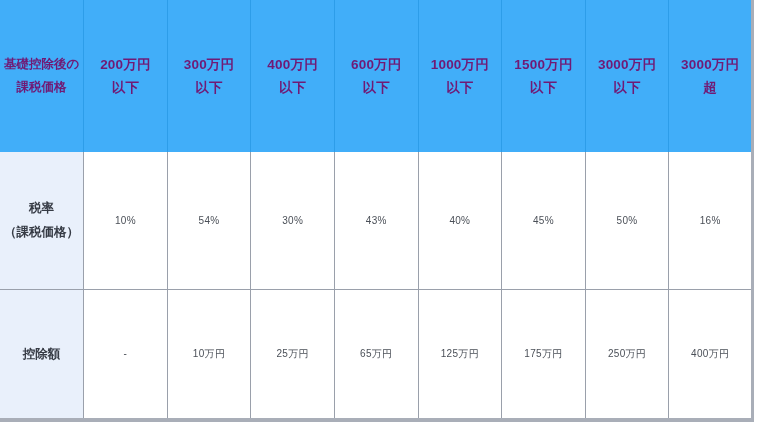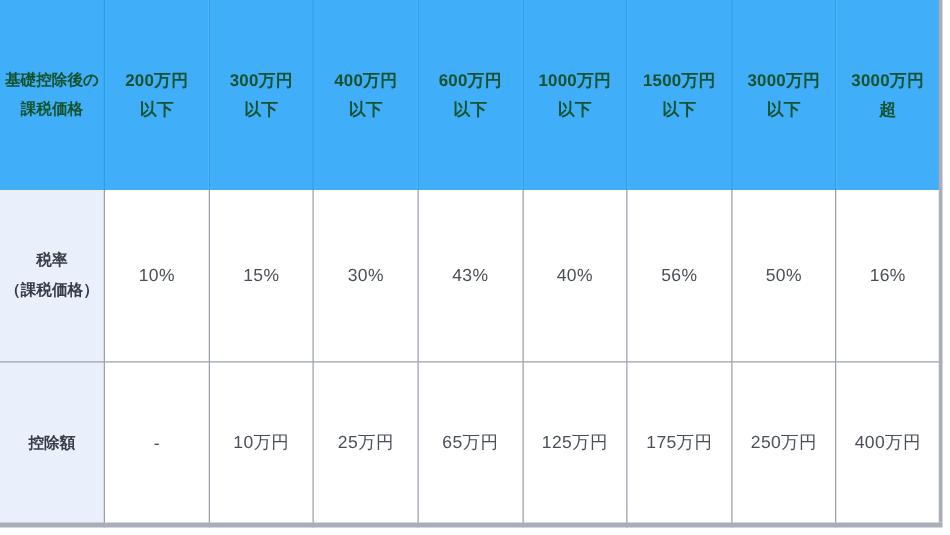--- a/index.html
+++ b/index.html
@@ -29,21 +29,21 @@
     border-right: 3px solid #a9aeb8;
     border-bottom: 4px solid #a9aeb8;
   }
 
   
   thead tr {
     height: 152px;
   }
   th.hdr {
     background: #41aef9;
-    color: #14532d;
+    color: #701a75;
     font-size: 13.5px;
     font-weight: bold;
     line-height: 1.72;
     text-align: center;
     vertical-align: middle;
     border-right: 1px solid #2d9de9;
     padding: 0;
     letter-spacing: 0.2px;
   }
   th.hdr:last-child {
@@ -84,21 +84,21 @@
     padding: 0;
   }
   td.rowlabel .l {
     display: block;
     white-space: nowrap;
   }
 
   td.cell {
     background: #ffffff;
     color: #4a4f57;
-    font-size: 14px;
+    font-size: 10px;
     font-weight: normal;
     text-align: center;
     vertical-align: middle;
     border-right: 1px solid #9aa0ab;
     border-bottom: 1px solid #9aa0ab;
     padding: 0;
     letter-spacing: 0.3px;
   }
   td.cell:last-child {
     border-right: none;
@@ -152,25 +152,25 @@
         </th>
       </tr>
     </thead>
     <tbody>
       <tr class="row-rate">
         <td class="rowlabel">
           <span class="l">税率</span>
           <span class="l">（課税価格）</span>
         </td>
         <td class="cell">10%</td>
-        <td class="cell">15%</td>
+        <td class="cell">54%</td>
         <td class="cell">30%</td>
         <td class="cell">43%</td>
         <td class="cell">40%</td>
-        <td class="cell">56%</td>
+        <td class="cell">45%</td>
         <td class="cell">50%</td>
         <td class="cell">16%</td>
       </tr>
       <tr class="row-deduction">
         <td class="rowlabel">
           <span class="l">控除額</span>
         </td>
         <td class="cell">-</td>
         <td class="cell">10万円</td>
         <td class="cell">25万円</td>

